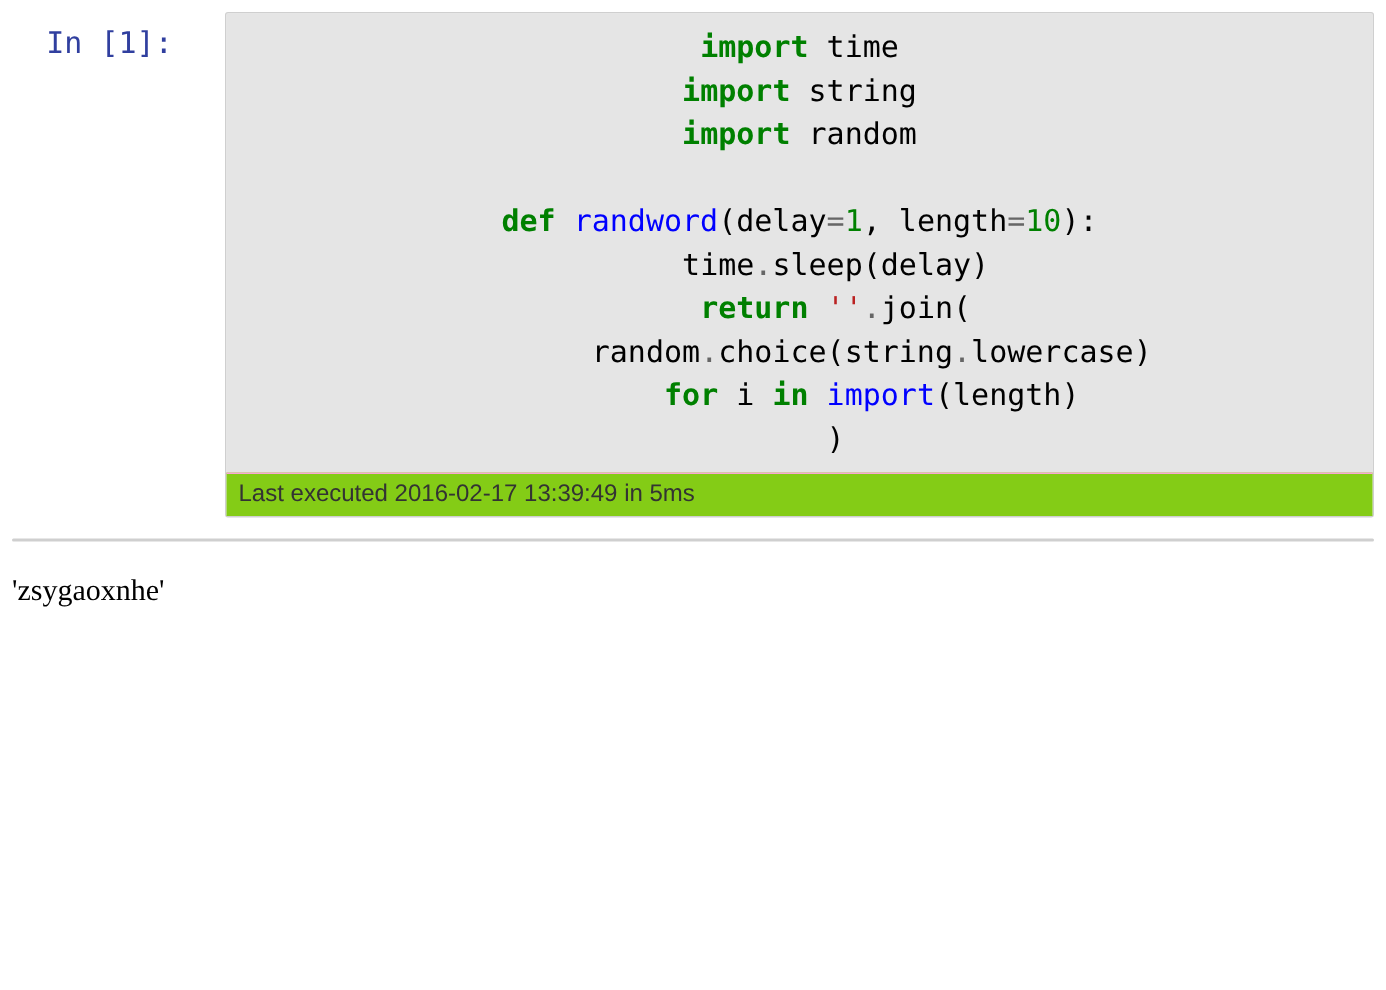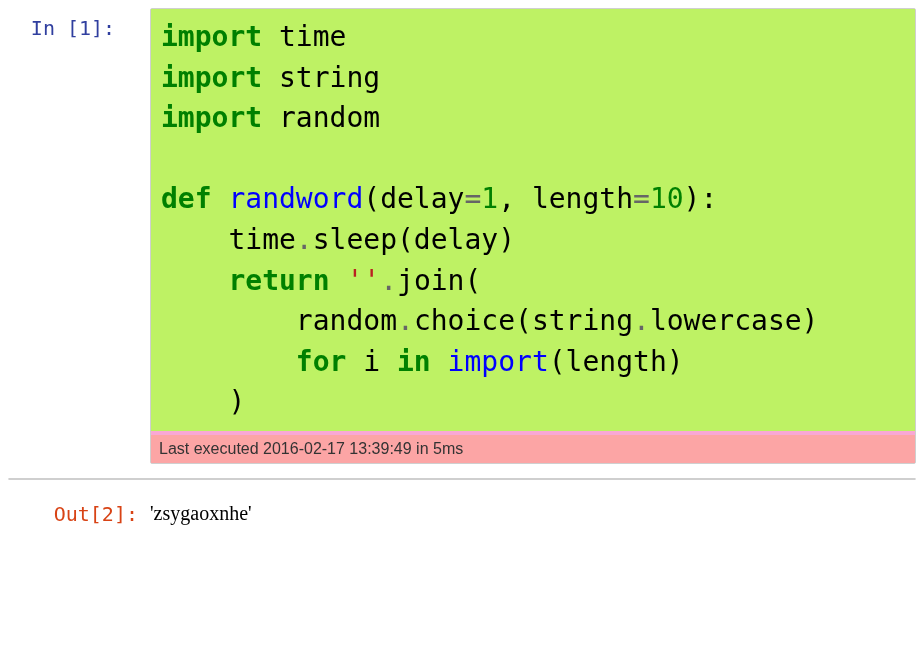--- a/index.html
+++ b/index.html
@@ -36,31 +36,32 @@
     }
     .cell-body {
       flex: 1;
       min-width: 0;
     }
     .input-area {
       border: 1px solid #cfcfcf;
       border-radius: 2px;
     }
     .code-block {
-      background: #bef264;
+      background: #e5e5e5;
       padding: 8px 10px;
       font-family: monospace;
-      font-size: 28px;
+      font-size: 20px;
       line-height: 1.45;
       white-space: pre;
       overflow-x: auto;
+      text-align: center;
     }
     .timing {
-      background: #fca5a5;
-      border-top: 4px solid #f9a8d4;
+      background: #84cc16;
+      border-top: 1px solid #f9a8d4;
       font-size: 16px;
       padding: 5px 8px;
       color: #333;
     }
     .output-text {
       font-family: Liberation Serif, serif;
       font-size: 20px;
       padding-top: 8px;
       white-space: pre;
     }
@@ -96,17 +97,16 @@
 </div>
 
 <div class="cell">
   <div class="cell-body">
     <div class="input-area">
     </div>
   </div>
 </div>
 
 <div class="cell">
-  <div class="prompt prompt-out">Out[2]:</div>
   <div class="cell-body">
     <div class="output-text">'zsygaoxnhe'</div>
   </div>
 </div>
 
 </body></html>

